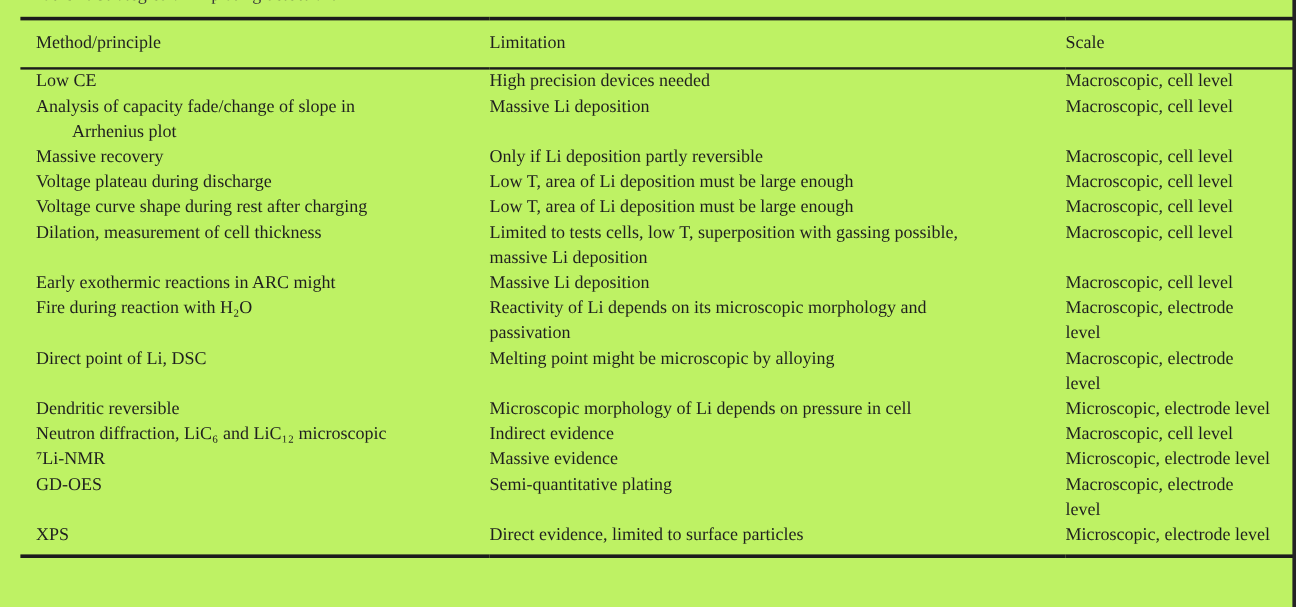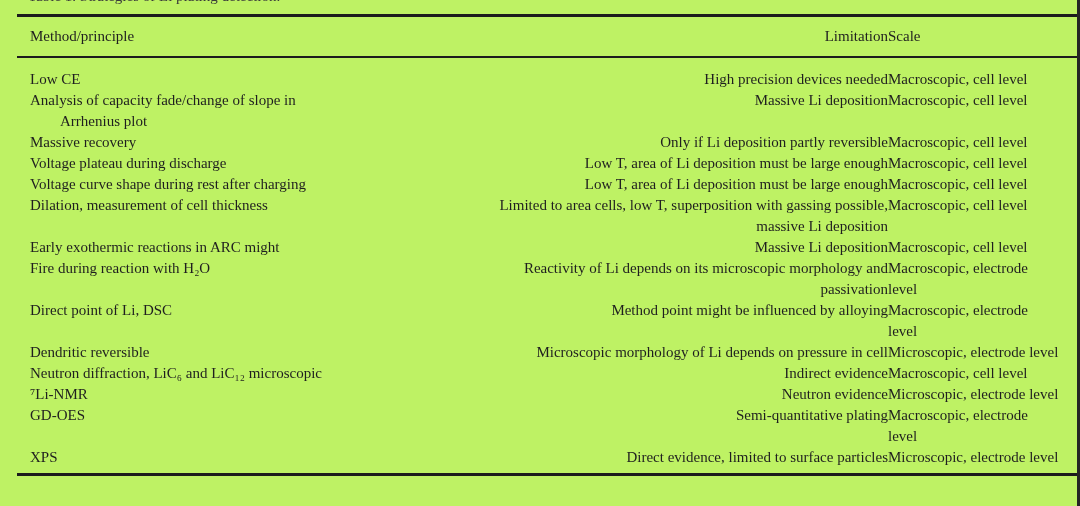--- a/index.html
+++ b/index.html
@@ -57,32 +57,32 @@
     text-align: left;
     font-weight: normal;
     font-size: 15px;
     line-height: 21px;
     padding: 9px 0 9px 0;
     border-bottom: 2px solid #1c1c1c;
     color: #1f1f1f;
   }
 
   th.c-method, td.c-method { width: 378px; padding-left: 13px; }
-  th.c-limit,  td.c-limit  { width: 480px; text-align: right; }
+  th.c-limit,  td.c-limit  { width: 480px; }
   th.c-scale,  td.c-scale  { width: 205px; }
 
   tbody td {
     vertical-align: top;
     font-size: 15px;
     line-height: 21px;
     padding: 0;
     white-space: pre; 
     color: #1f1f1f;
   }
-  tbody tr.first td { padding-top: 11px; }
+  tbody tr.first td { }
   tbody tr.last  td { padding-bottom: 5px; }
 </style>
 </head>
 <body>
 
 <div class="page">
 
   <div class="caption-clip">
     <span>Table 1. Strategies of Li plating detection.</span>
   </div>
@@ -117,55 +117,55 @@
           <td class="c-limit">Low T, area of Li deposition must be large enough</td>
           <td class="c-scale">Macroscopic, cell level</td>
         </tr>
         <tr>
           <td class="c-method">Voltage curve shape during rest after charging</td>
           <td class="c-limit">Low T, area of Li deposition must be large enough</td>
           <td class="c-scale">Macroscopic, cell level</td>
         </tr>
         <tr>
           <td class="c-method">Dilation, measurement of cell thickness</td>
-          <td class="c-limit">Limited to area cells, low T, superposition with gassing possible,
+          <td class="c-limit">Limited to tests cells, low T, superposition with gassing possible,
 massive Li deposition</td>
           <td class="c-scale">Macroscopic, cell level</td>
         </tr>
         <tr>
           <td class="c-method">Early exothermic reactions in ARC might</td>
           <td class="c-limit">Massive Li deposition</td>
           <td class="c-scale">Macroscopic, cell level</td>
         </tr>
         <tr>
           <td class="c-method">Fire during reaction with H₂O</td>
           <td class="c-limit">Reactivity of Li depends on its microscopic morphology and
 passivation</td>
           <td class="c-scale">Macroscopic, electrode
 level</td>
         </tr>
         <tr>
           <td class="c-method">Direct point of Li, DSC</td>
-          <td class="c-limit">Method point might be influenced by alloying</td>
+          <td class="c-limit">Melting point might be microscopic by alloying</td>
           <td class="c-scale">Macroscopic, electrode
 level</td>
         </tr>
         <tr>
           <td class="c-method">Dendritic reversible</td>
           <td class="c-limit">Microscopic morphology of Li depends on pressure in cell</td>
           <td class="c-scale">Microscopic, electrode level</td>
         </tr>
         <tr>
           <td class="c-method">Neutron diffraction, LiC₆ and LiC₁₂ microscopic</td>
           <td class="c-limit">Indirect evidence</td>
           <td class="c-scale">Macroscopic, cell level</td>
         </tr>
         <tr>
           <td class="c-method">⁷Li-NMR</td>
-          <td class="c-limit">Neutron evidence</td>
+          <td class="c-limit">Massive evidence</td>
           <td class="c-scale">Microscopic, electrode level</td>
         </tr>
         <tr>
           <td class="c-method">GD-OES</td>
           <td class="c-limit">Semi-quantitative plating</td>
           <td class="c-scale">Macroscopic, electrode
 level</td>
         </tr>
         <tr class="last">
           <td class="c-method">XPS</td>

